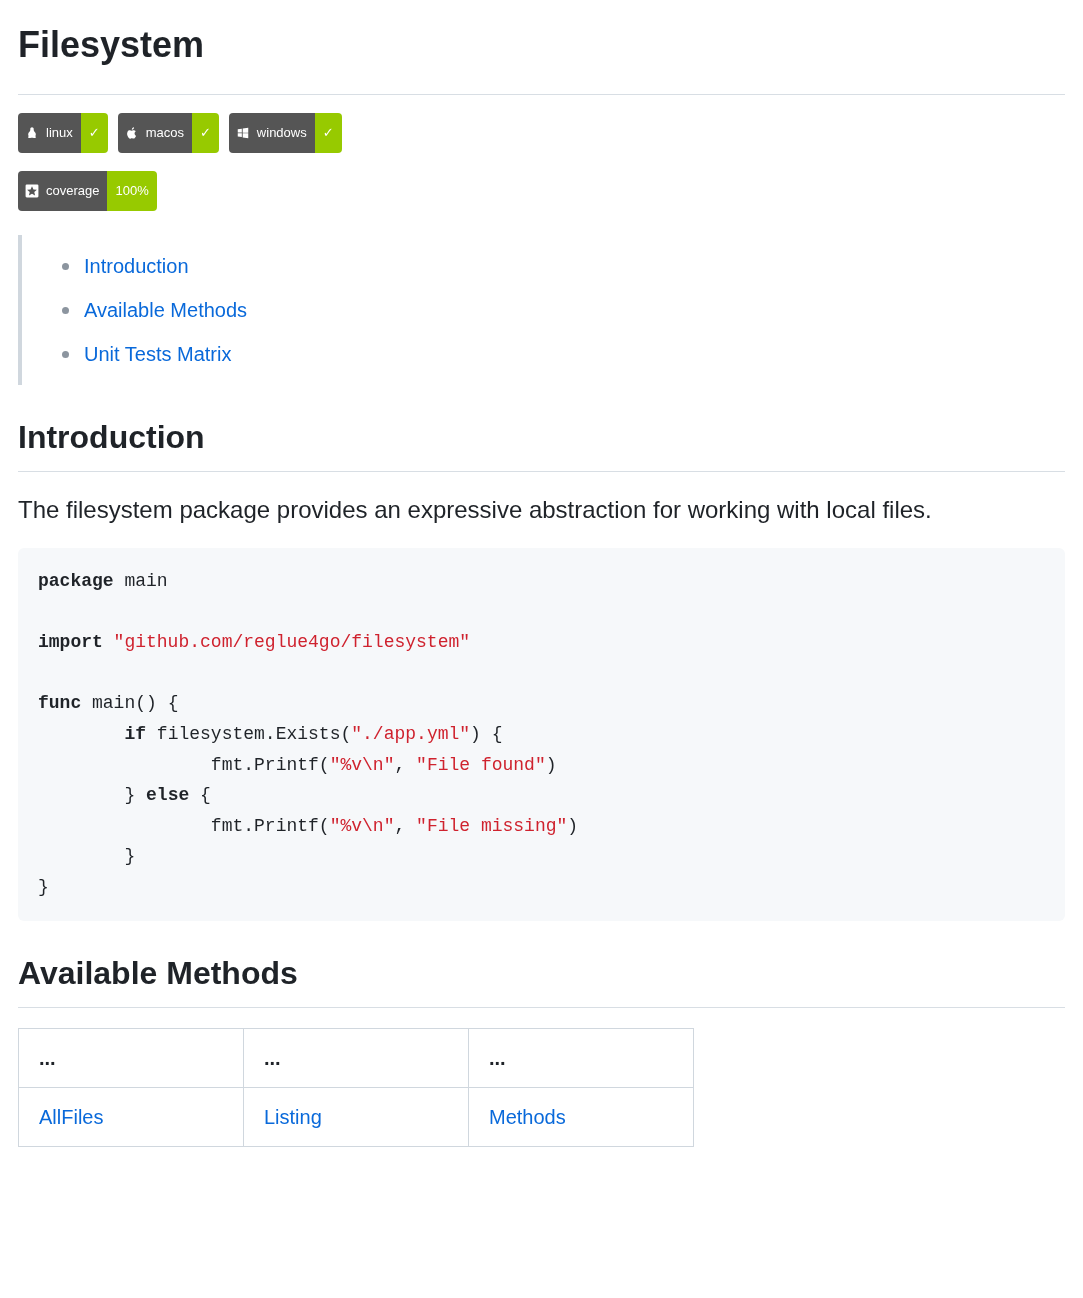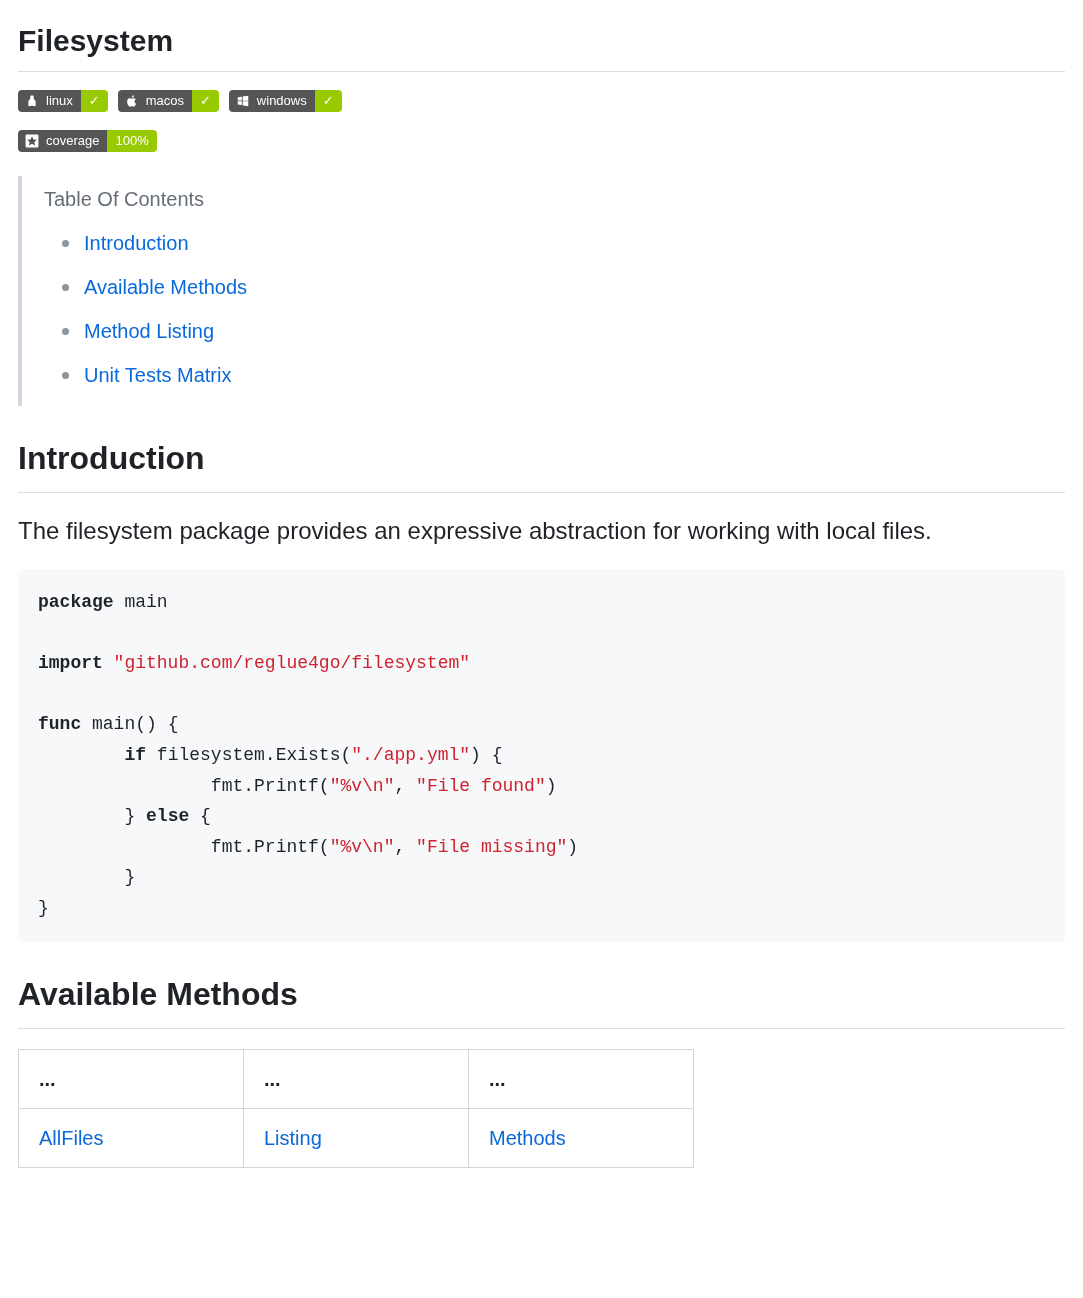--- a/index.html
+++ b/index.html
@@ -6,44 +6,44 @@
   body {
     font-family: -apple-system, BlinkMacSystemFont, "Segoe UI", Helvetica, Arial, sans-serif;
     margin: 0;
     padding: 18px;
     width: 1083px;
     color: #1f2328;
     font-size: 16px;
     line-height: 1.5;
   }
   h1 {
-    font-size: 30px;
+    font-size: 36px;
     font-weight: 600;
     margin: 0 0 2px 0;
-    padding-bottom: 8px;
+    padding-bottom: 22px;
     border-bottom: 1px solid #d8dee4;
   }
   h2 {
     font-size: 32px;
     font-weight: 600;
     margin: 28px 0 16px 0;
     padding-bottom: 10px;
     border-bottom: 1px solid #d8dee4;
   }
   .badge-row {
     margin: 18px 0 8px 0;
     display: flex;
     gap: 10px;
     flex-wrap: wrap;
   }
   .badge-row.second { margin-bottom: 24px; }
   .badge {
     display: inline-flex;
     align-items: stretch;
-    height: 22px;
+    height: 40px;
     border-radius: 4px;
     overflow: hidden;
     font-family: Verdana, Geneva, sans-serif;
     font-size: 13px;
     color: #fff;
   }
   .badge .lbl {
     display: inline-flex;
     align-items: center;
     background: #555;
@@ -183,25 +183,23 @@
             <path fill="#555" d="M12 4l2.5 5.4 5.9.5-4.5 3.9 1.4 5.8L12 16.6l-5.3 3 1.4-5.8L3.6 9.9l5.9-.5L12 4z"></path>
           </svg>
       </span>
       <span>coverage</span>
     </span>
     <span class="val">100%</span>
   </span>
 </div>
 
 <blockquote class="toc">
-  <p class="toc-title">Table Of Contents</p>
   <ul>
     <li><a href="#">Introduction</a></li>
     <li><a href="#">Available Methods</a></li>
-    <li><a href="#">Method Listing</a></li>
     <li><a href="#">Unit Tests Matrix</a></li>
   </ul>
 </blockquote>
 
 <h2>Introduction</h2>
 
 <p class="body-text">The filesystem package provides an expressive abstraction for working with local files.</p>
 
 <pre class="code"><span class="kw">package</span><span> main</span>
 

